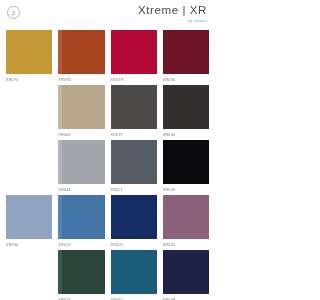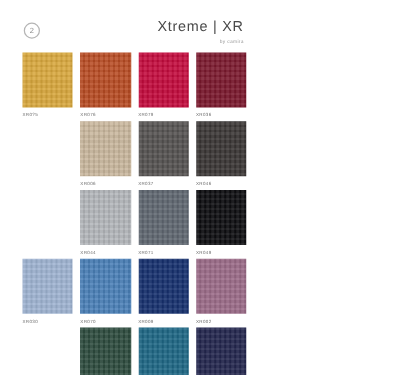--- a/index.html
+++ b/index.html
@@ -14,21 +14,21 @@
     background: #ffffff;
     font-family: "Liberation Sans", sans-serif;
     color: #3a3a3a;
     -webkit-font-smoothing: none;
   }
 
   .page {
     position: relative;
     width: 215px;
     height: 212px;
-    padding: 12px;
+    padding: 0;
     background: #ffffff;
   }
 
   
   .header {
     position: relative;
     height: 30px;
     padding: 5px 8px 0 7px;
     display: flex;
     align-items: flex-start;

